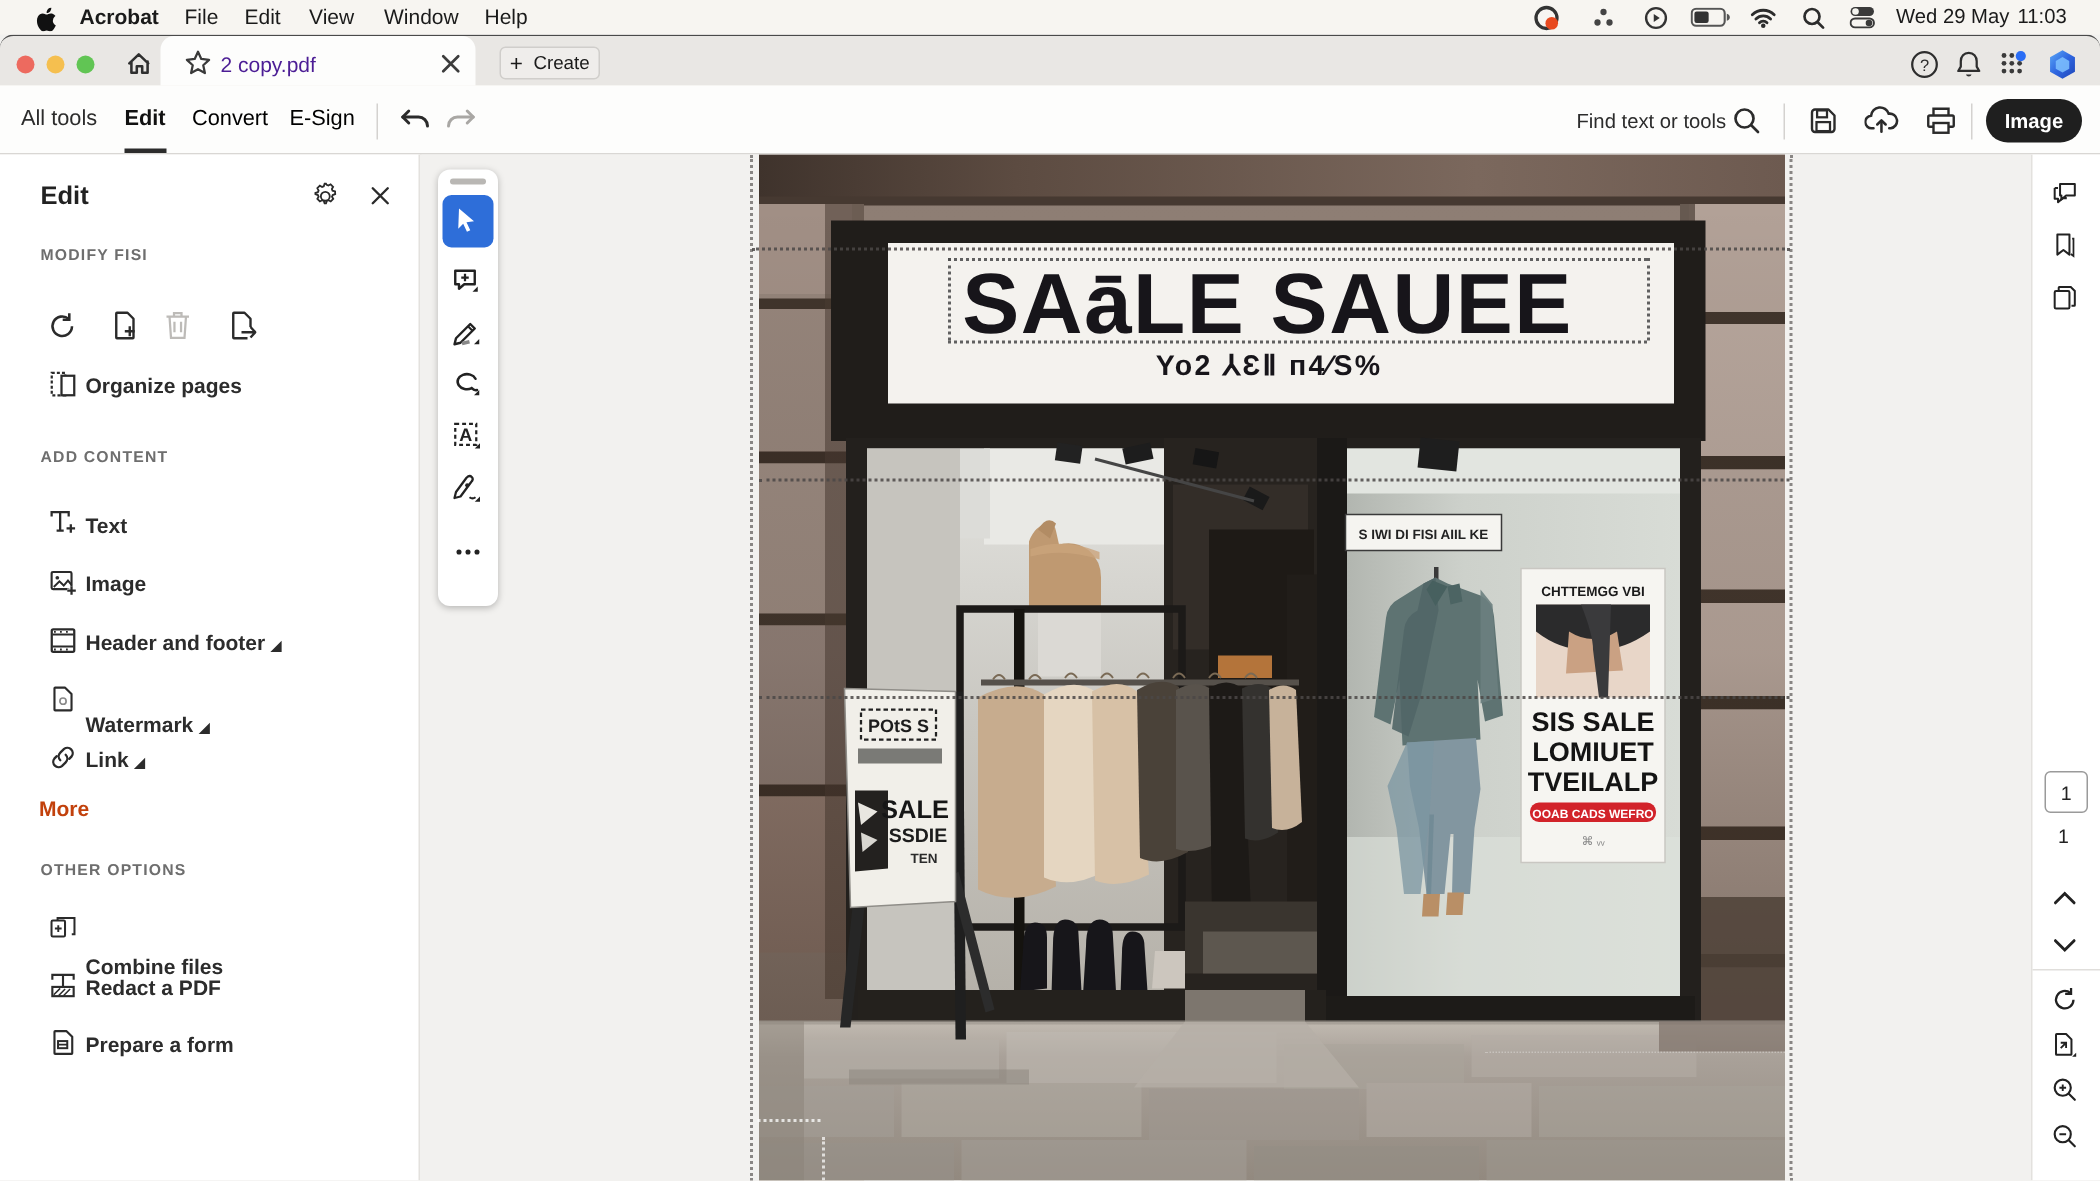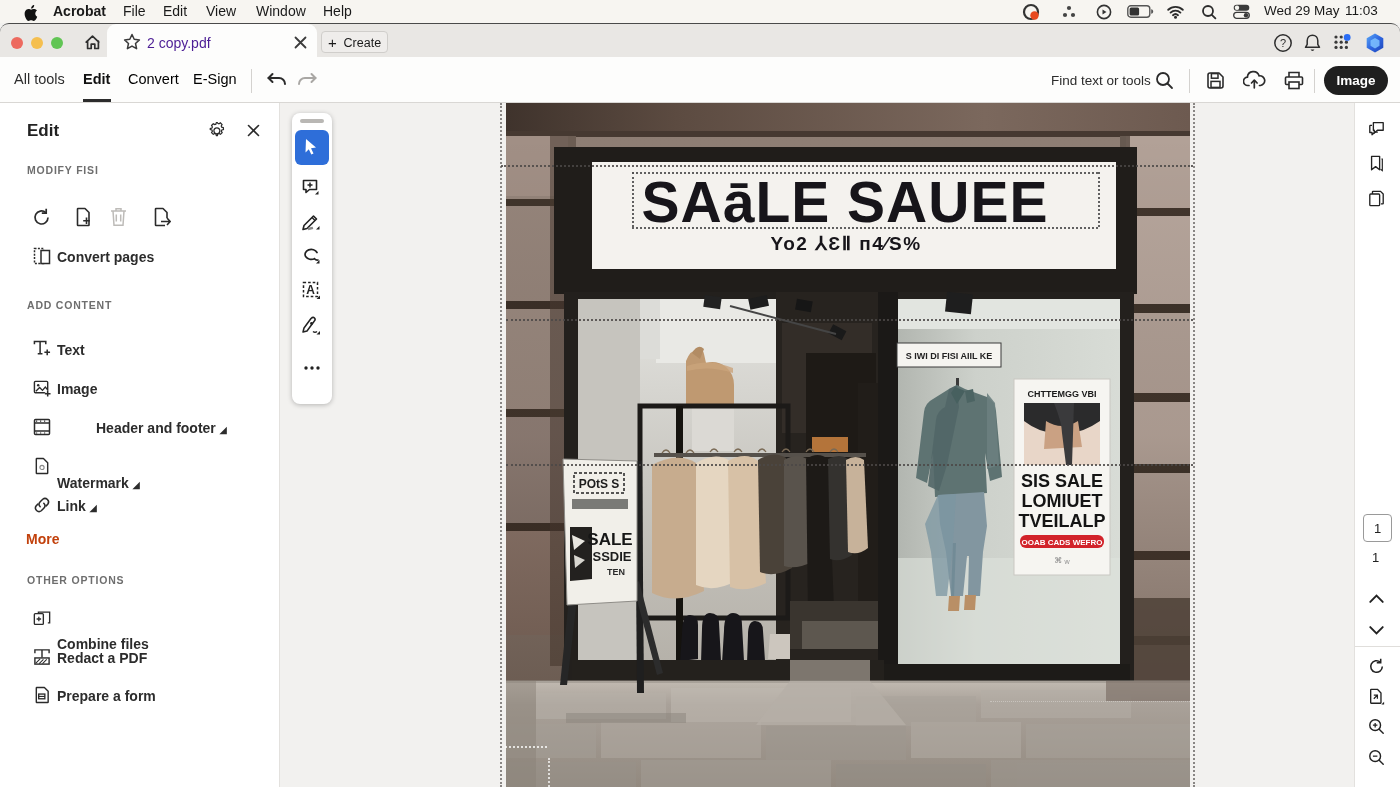--- a/index.html
+++ b/index.html
@@ -8,21 +8,21 @@
   .abs { position:absolute; }
 
   
   #menubar { position:absolute; left:0; top:0; width:1400px; height:23px; background:#f7f5f1; color:#1a1a1a; font-size:14px; }
   #menubar .mi { position:absolute; top:3px; white-space:nowrap; }
 
   
   #tabbar { position:absolute; left:0; top:23px; width:1400px; height:34px; background:#e9e7e4; border-top:1px solid #4a4a4a; border-radius:9px 9px 0 0; }
   .tl { position:absolute; top:37px; width:12px; height:12px; border-radius:50%; }
   #activetab { position:absolute; left:107px; top:24px; width:210px; height:33px; background:#fdfdfc; border-radius:9px 9px 0 0; }
-  #createbtn { position:absolute; left:321px; top:31px; width:67px; height:22px; background:#efedeb; border:1px solid #d0cecb; border-radius:4px; font-size:12.5px; color:#1a1a1a; text-align:center; line-height:20px; }
+  #createbtn { position:absolute; left:333px; top:31px; width:67px; height:22px; background:#efedeb; border:1px solid #d0cecb; border-radius:4px; font-size:12.5px; color:#1a1a1a; text-align:center; line-height:20px; }
 
   
   #toolbar { position:absolute; left:0; top:57px; width:1400px; height:46px; background:#fdfdfc; border-bottom:1px solid #d9d7d4; }
   #sharebtn { position:absolute; left:1324px; top:66px; width:64px; height:29px; background:#1f1f1f; border-radius:15px; color:#fff; font-size:13.5px; font-weight:bold; text-align:center; line-height:29px; }
 
   
   #leftpanel { position:absolute; left:0; top:103px; width:280px; height:684px; background:#ffffff; border-right:1px solid #e3e1de; }
   .lp-head { position:absolute; left:27px; top:121px; font-size:17px; font-weight:bold; color:#222; }
   .lp-sec { position:absolute; left:27px; font-size:10.5px; letter-spacing:0.8px; color:#6e6e6e; font-weight:bold; }
   .lp-item { position:absolute; left:57px; font-size:14px; color:#2c2c2c; font-weight:bold; }
@@ -211,42 +211,42 @@
     <path d="M1 4h15M6 4V1.8h5V4M3 4l1 14.2h9L14 4M6.3 7.5v7M10.7 7.5v7" fill="none" stroke="#bdbbb8" stroke-width="1.5"></path>
   </svg>
 <svg class="abs" style="left:152px;top:207px" width="19" height="20" viewBox="0 0 19 20">
     <path d="M13 18.5H4a.5.5 0 0 1-.5-.5V2a.5.5 0 0 1 .5-.5h7l4 4V11" fill="none" stroke="#2b2b2b" stroke-width="1.6" stroke-linejoin="round"></path>
     <path d="M9 14.5h9M15 11l3.2 3.5L15 18" fill="none" stroke="#2b2b2b" stroke-width="1.6"></path>
   </svg>
 <svg class="lp-ic" style="top:247px" width="18" height="18" viewBox="0 0 18 18">
     <rect x="1.5" y="1.5" width="9" height="15" fill="none" stroke="#2b2b2b" stroke-width="1.5" stroke-dasharray="2 1.4"></rect>
     <rect x="8" y="3.5" width="8.5" height="13" fill="#fff" stroke="#2b2b2b" stroke-width="1.5"></rect>
   </svg>
-<div class="lp-item" style="top:249px;">Convert pages</div>
+<div class="lp-item" style="top:249px;">Organize pages</div>
 
 <div class="lp-sec" style="top:299px;">ADD CONTENT</div>
 <svg class="lp-ic" style="top:340px" width="19" height="19" viewBox="0 0 19 19">
     <path d="M1.5 4.5V1.5h12v3M7.5 1.5v13M5 14.5h5" fill="none" stroke="#2b2b2b" stroke-width="1.6"></path>
     <path d="M12 13h6M15 10v6" stroke="#2b2b2b" stroke-width="1.6"></path>
   </svg>
 <div class="lp-item" style="top:342px;">Text</div>
 <svg class="lp-ic" style="top:379px" width="19" height="19" viewBox="0 0 19 19">
     <rect x="1.5" y="2.5" width="14" height="12" rx="1" fill="none" stroke="#2b2b2b" stroke-width="1.5"></rect>
     <circle cx="5.5" cy="6.5" r="1.3" fill="#2b2b2b"></circle>
     <path d="M3 13l4-4 3 3 3-3.5 2.5 3" fill="none" stroke="#2b2b2b" stroke-width="1.4"></path>
     <path d="M12.5 15.5h6M15.5 12.5v6" stroke="#fff" stroke-width="3"></path>
     <path d="M12.5 15.5h6M15.5 12.5v6" stroke="#2b2b2b" stroke-width="1.6"></path>
   </svg>
 <div class="lp-item" style="top:381px;">Image</div>
 <svg class="lp-ic" style="top:418px" width="18" height="18" viewBox="0 0 18 18">
     <rect x="1.5" y="1.5" width="15" height="15" rx="1" fill="none" stroke="#2b2b2b" stroke-width="1.5"></rect>
     <path d="M2 5h14M2 13h14" stroke="#2b2b2b" stroke-width="1.3"></path>
     <path d="M3 3.2h2M7 3.2h2M11 3.2h2M3 15h2M7 15h2M11 15h2" stroke="#2b2b2b" stroke-width="1.2" stroke-dasharray="1.2 1"></path>
   </svg>
-<div class="lp-item" style="top:420px;margin-left:39px;">Header and footer <span style="font-size:9px;">◢</span></div>
+<div class="lp-item" style="top:420px;">Header and footer <span style="font-size:9px;">◢</span></div>
 <svg class="lp-ic" style="top:457px" width="16" height="19" viewBox="0 0 16 19">
     <path d="M2.5 1.5h7l4.5 4.5V17a.5.5 0 0 1-.5.5H2.5A.5.5 0 0 1 2 17V2a.5.5 0 0 1 .5-.5z" fill="none" stroke="#2b2b2b" stroke-width="1.5" stroke-linejoin="round"></path>
     <circle cx="8" cy="11" r="2.2" fill="none" stroke="#8a8a8a" stroke-width="1.2"></circle>
   </svg>
 <div class="lp-item" style="top:459px;margin-top:16px;">Watermark <span style="font-size:9px;">◢</span></div>
 <svg class="lp-ic" style="top:496px" width="20" height="19" viewBox="0 0 20 19">
     <path d="M8 11.5a4 4 0 0 1 0-5.6l2.8-2.8a4 4 0 0 1 5.6 5.6l-1.8 1.8" fill="none" stroke="#2b2b2b" stroke-width="1.7" stroke-linecap="round"></path>
     <path d="M12 7.5a4 4 0 0 1 0 5.6l-2.8 2.8a4 4 0 0 1-5.6-5.6l1.8-1.8" fill="none" stroke="#2b2b2b" stroke-width="1.7" stroke-linecap="round"></path>
   </svg>
 <div class="lp-item" style="top:498px;">Link <span style="font-size:9px;">◢</span></div>

